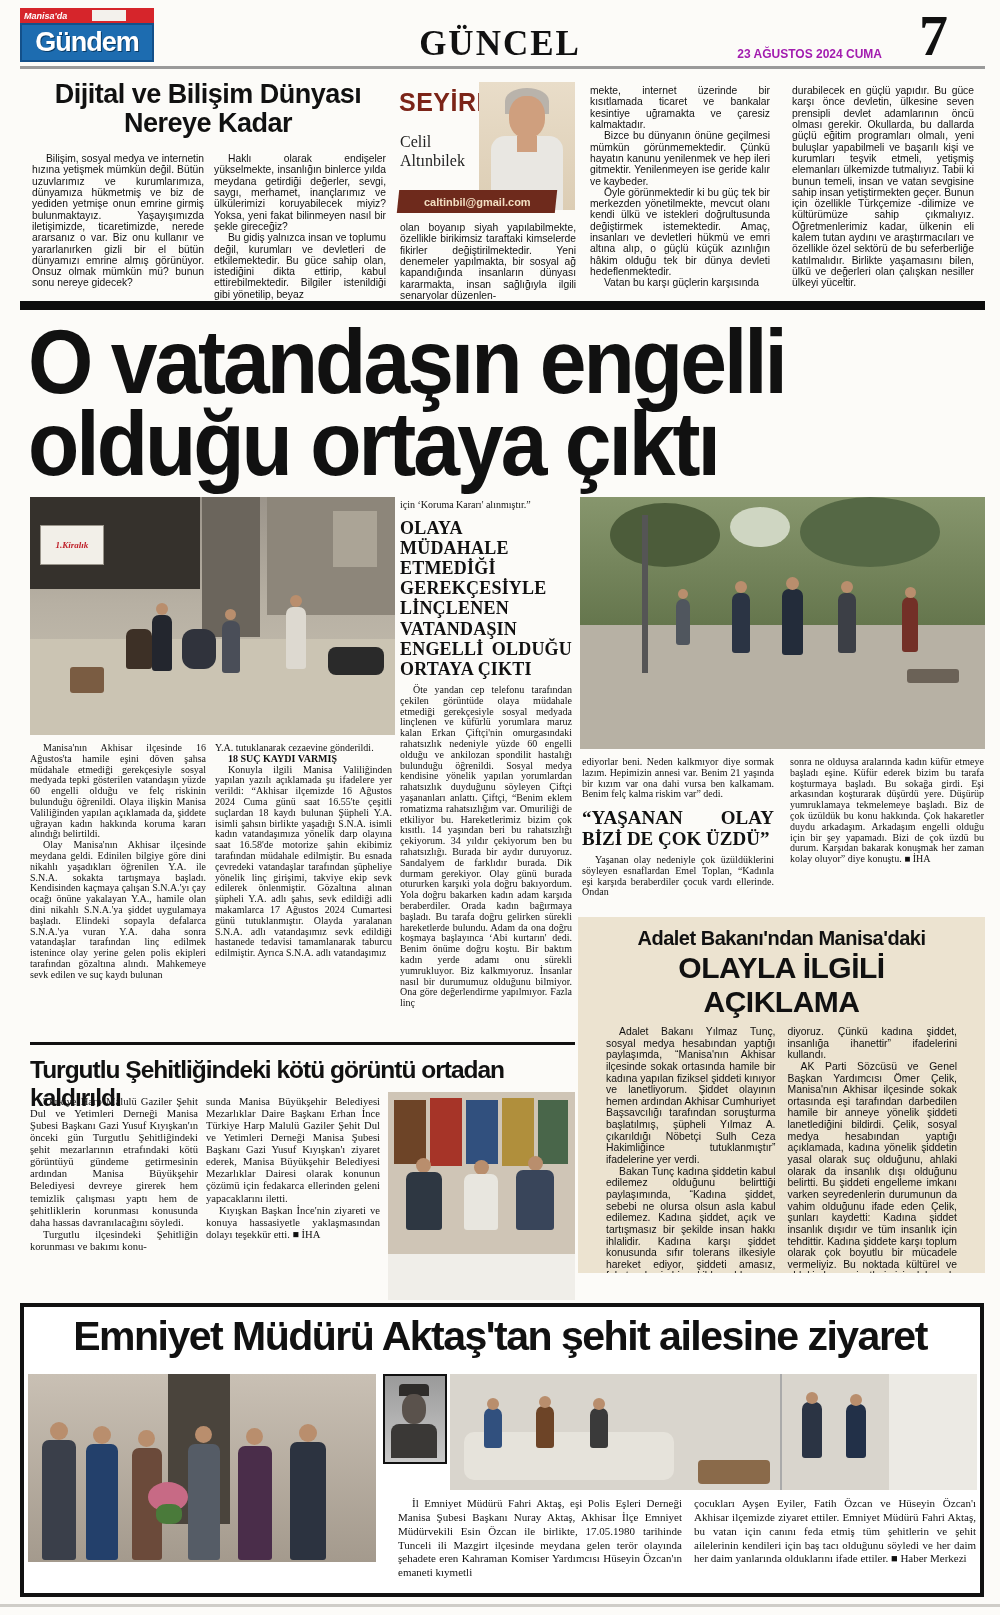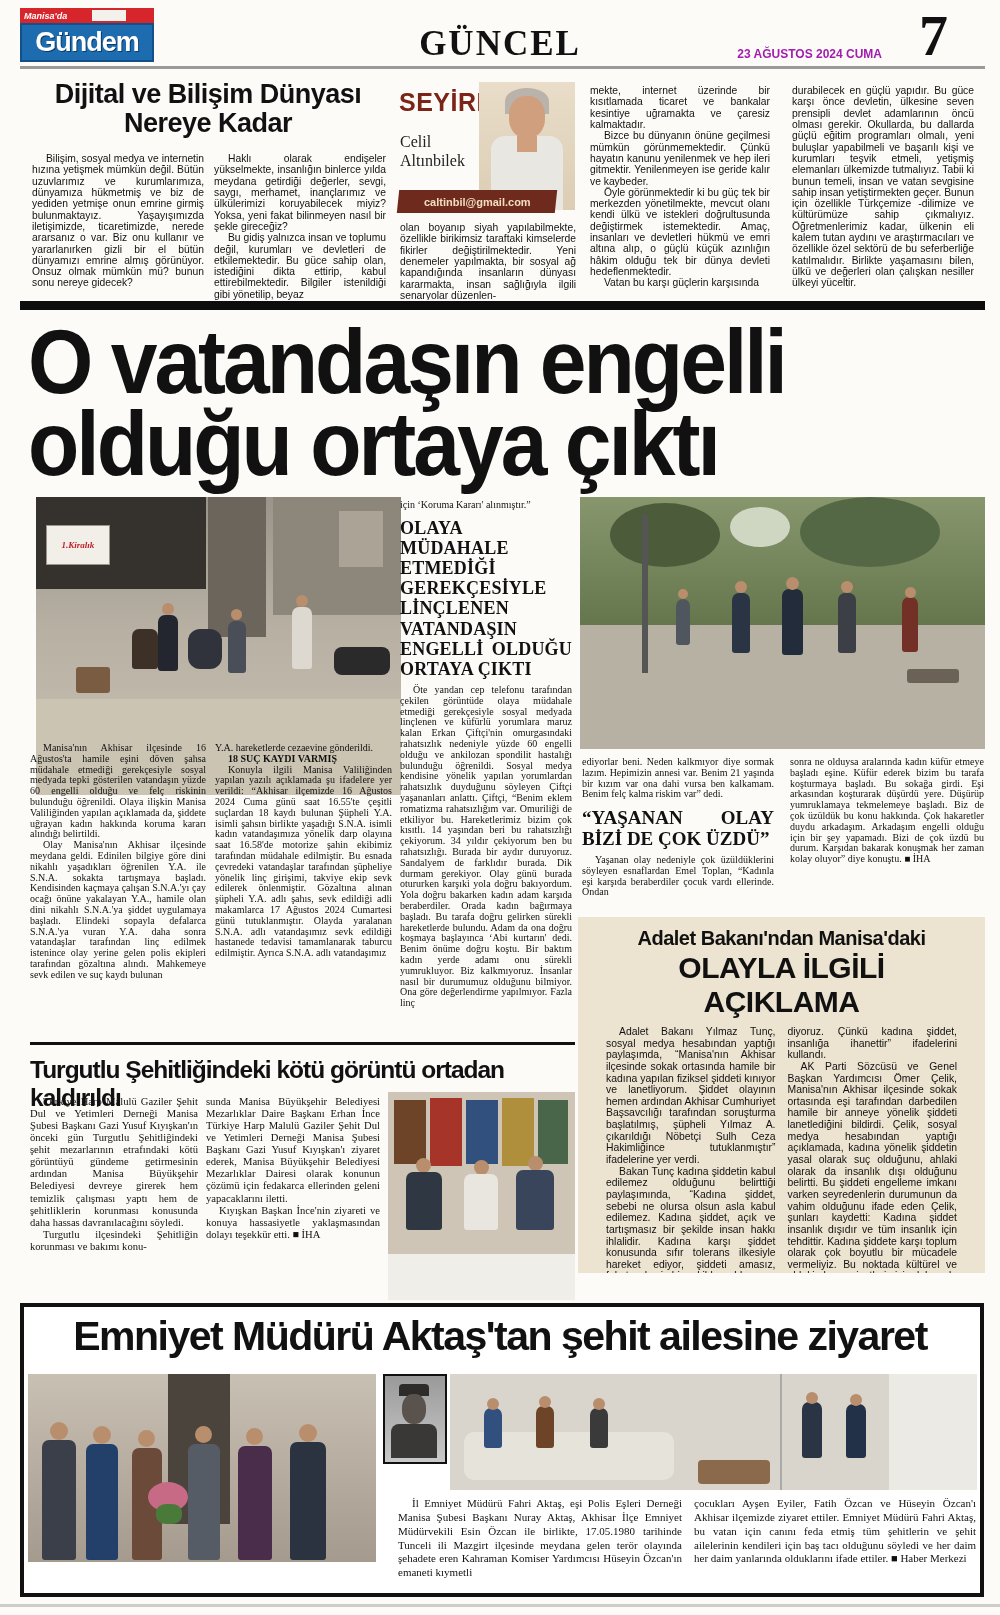--- a/index.html
+++ b/index.html
@@ -57,21 +57,21 @@
   .mcol2{left:215px;top:743px;width:177px;height:281px;}
   .mcol3{left:400px;top:500px;width:172px;height:524px;}
   .m-subhead{font-weight:bold;font-size:10px;margin:2px 0;text-indent:13px;}
   .m-bighead{font-weight:bold;font-size:18px;line-height:1.12;margin:7px 0 6px 0;letter-spacing:0.2px;}
   .mcol4{left:582px;top:757px;width:192px;height:152px;}
   .mcol5{left:790px;top:757px;width:194px;height:152px;}
   .q-head{font-weight:bold;font-size:19px;line-height:1.1;margin:8px 0 5px 0;}
   
   .ph{position:absolute;overflow:hidden;}
   .ph>div{position:absolute;}
-  .photo-street{left:36px;top:497px;width:365px;height:298px;background:linear-gradient(180deg,#9b948a 0%,#b7b0a3 45%,#cbc4b4 100%);}
+  .photo-street{left:30px;top:497px;width:365px;height:238px;background:linear-gradient(180deg,#9b948a 0%,#b7b0a3 45%,#cbc4b4 100%);}
   .photo-park{left:580px;top:497px;width:405px;height:252px;background:#b5afa2;}
   .photo-turgutlu{left:388px;top:1092px;width:187px;height:208px;background:#cfc5b6;}
   .photo-group{left:28px;top:1374px;width:348px;height:188px;background:linear-gradient(180deg,#c9c0b4,#a49a8d);}
   .photo-martyr{left:383px;top:1374px;width:60px;height:86px;background:linear-gradient(180deg,#9a9a9a,#c9c9c9);border:2px solid #111;}
   .photo-living{left:450px;top:1374px;width:527px;height:116px;background:#d9d5cd;}
   .fig{position:absolute;border-radius:7px 7px 3px 3px;}
   .head{position:absolute;border-radius:50%;background:#b98e6d;}
   .sign{position:absolute;background:#f2efe8;border:1px solid #9a958b;display:flex;align-items:center;justify-content:center;
         color:#c0212a;font-style:italic;font-weight:bold;font-size:9px;}
   
@@ -198,21 +198,21 @@
     <div class="fig" style="left:322px;top:100px;width:16px;height:55px;background:#733027;"></div>
     <div class="head" style="left:325px;top:90px;width:11px;height:11px;"></div>
     <div style="right:26px;bottom:66px;width:52px;height:14px;background:#6b6257;border-radius:3px;"></div>
   </div>
 
   <div class="abs col bt serif just mcol1">
     <p class="ind">Manisa'nın Akhisar ilçesinde 16 Ağustos'ta hamile eşini döven şahsa müdahale etmediği gerekçesiyle sosyal medyada tepki gösterilen vatandaşın yüzde 60 engelli olduğu ve felç riskinin bulunduğu öğrenildi. Olaya ilişkin Manisa Valiliğinden yapılan açıklamada da, şiddete uğrayan kadın hakkında koruma kararı alındığı belirtildi.</p>
     <p class="ind">Olay Manisa'nın Akhisar ilçesinde meydana geldi. Edinilen bilgiye göre dini nikahlı yaşadıkları öğrenilen Y.A. ile S.N.A. sokakta tartışmaya başladı. Kendisinden kaçmaya çalışan S.N.A.'yı çay ocağı önüne yakalayan Y.A., hamile olan dini nikahlı S.N.A.'ya şiddet uygulamaya başladı. Elindeki sopayla defalarca S.N.A.'ya vuran Y.A. daha sonra vatandaşlar tarafından linç edilmek istenince olay yerine gelen polis ekipleri tarafından gözaltına alındı. Mahkemeye sevk edilen ve suç kaydı bulunan</p>
   </div>
   <div class="abs col bt serif just mcol2">
-    <p>Y.A. hareketlerde cezaevine gönderildi.</p>
+    <p>Y.A. tutuklanarak cezaevine gönderildi.</p>
     <p class="m-subhead">18 SUÇ KAYDI VARMIŞ</p>
     <p class="ind">Konuyla ilgili Manisa Valiliğinden yapılan yazılı açıklamada şu ifadelere yer verildi: “Akhisar ilçemizde 16 Ağustos 2024 Cuma günü saat 16.55'te çeşitli suçlardan 18 kaydı bulunan Şüpheli Y.A. isimli şahsın birlikte yaşadığı S.N.A. isimli kadın vatandaşımıza yönelik darp olayına saat 16.58'de motorize şahin ekibimiz tarafından müdahale edilmiştir. Bu esnada çevredeki vatandaşlar tarafından şüpheliye yönelik linç girişimi, takviye ekip sevk edilerek önlenmiştir. Gözaltına alınan şüpheli Y.A. adlı şahıs, sevk edildiği adli makamlarca 17 Ağustos 2024 Cumartesi günü tutuklanmıştır. Olayda yaralanan S.N.A. adlı vatandaşımız sevk edildiği hastanede tedavisi tamamlanarak taburcu edilmiştir. Ayrıca S.N.A. adlı vatandaşımız</p>
   </div>
   <div class="abs col bt serif just mcol3">
     <p>için ‘Koruma Kararı' alınmıştır.”</p>
     <div class="m-bighead">OLAYA MÜDAHALE ETMEDİĞİ GEREKÇESİYLE LİNÇLENEN VATANDAŞIN ENGELLİ OLDUĞU ORTAYA ÇIKTI</div>
     <p class="ind">Öte yandan cep telefonu tarafından çekilen görüntüde olaya müdahale etmediği gerekçesiyle sosyal medyada linçlenen ve küfürlü yorumlara maruz kalan Erkan Çiftçi'nin omurgasındaki rahatsızlık nedeniyle yüzde 60 engelli olduğu ve ankilozan spondilit hastalığı bulunduğu öğrenildi. Sosyal medya kendisine yönelik yapılan yorumlardan rahatsızlık duyduğunu söyleyen Çiftçi yaşananları anlattı. Çiftçi, “Benim eklem romatizma rahatsızlığım var. Omuriliği de etkiliyor bu. Hareketlerimiz bizim çok kısıtlı. 14 yaşından beri bu rahatsızlığı çekiyorum. 34 yıldır çekiyorum ben bu rahatsızlığı. Burada bir aydır duruyoruz. Sandalyem de farklıdır burada. Dik durmam gerekiyor. Olay günü burada otururken karşıki yola doğru bakıyordum. Yola doğru bakarken kadın adam karşıda beraberdiler. Orada kadın bağırmaya başladı. Bu tarafa doğru gelirken sürekli hareketlerde bulundu. Adam da ona doğru koşmaya başlayınca ‘Abi kurtarın' dedi. Benim önüme doğru koştu. Bir baktım kadın yerde adamı onu sürekli yumrukluyor. Biz kalkmıyoruz. İnsanlar nasıl bir durumumuz olduğunu bilmiyor. Ona göre değerlendirme yapılmıyor. Fazla linç</p>
   </div>
   <div class="abs col bt serif just mcol4">
     <p>ediyorlar beni. Neden kalkmıyor diye sormak lazım. Hepimizin annesi var. Benim 21 yaşında bir kızım var ona dahi vursa ben kalkamam. Benim felç kalma riskim var” dedi.</p>

